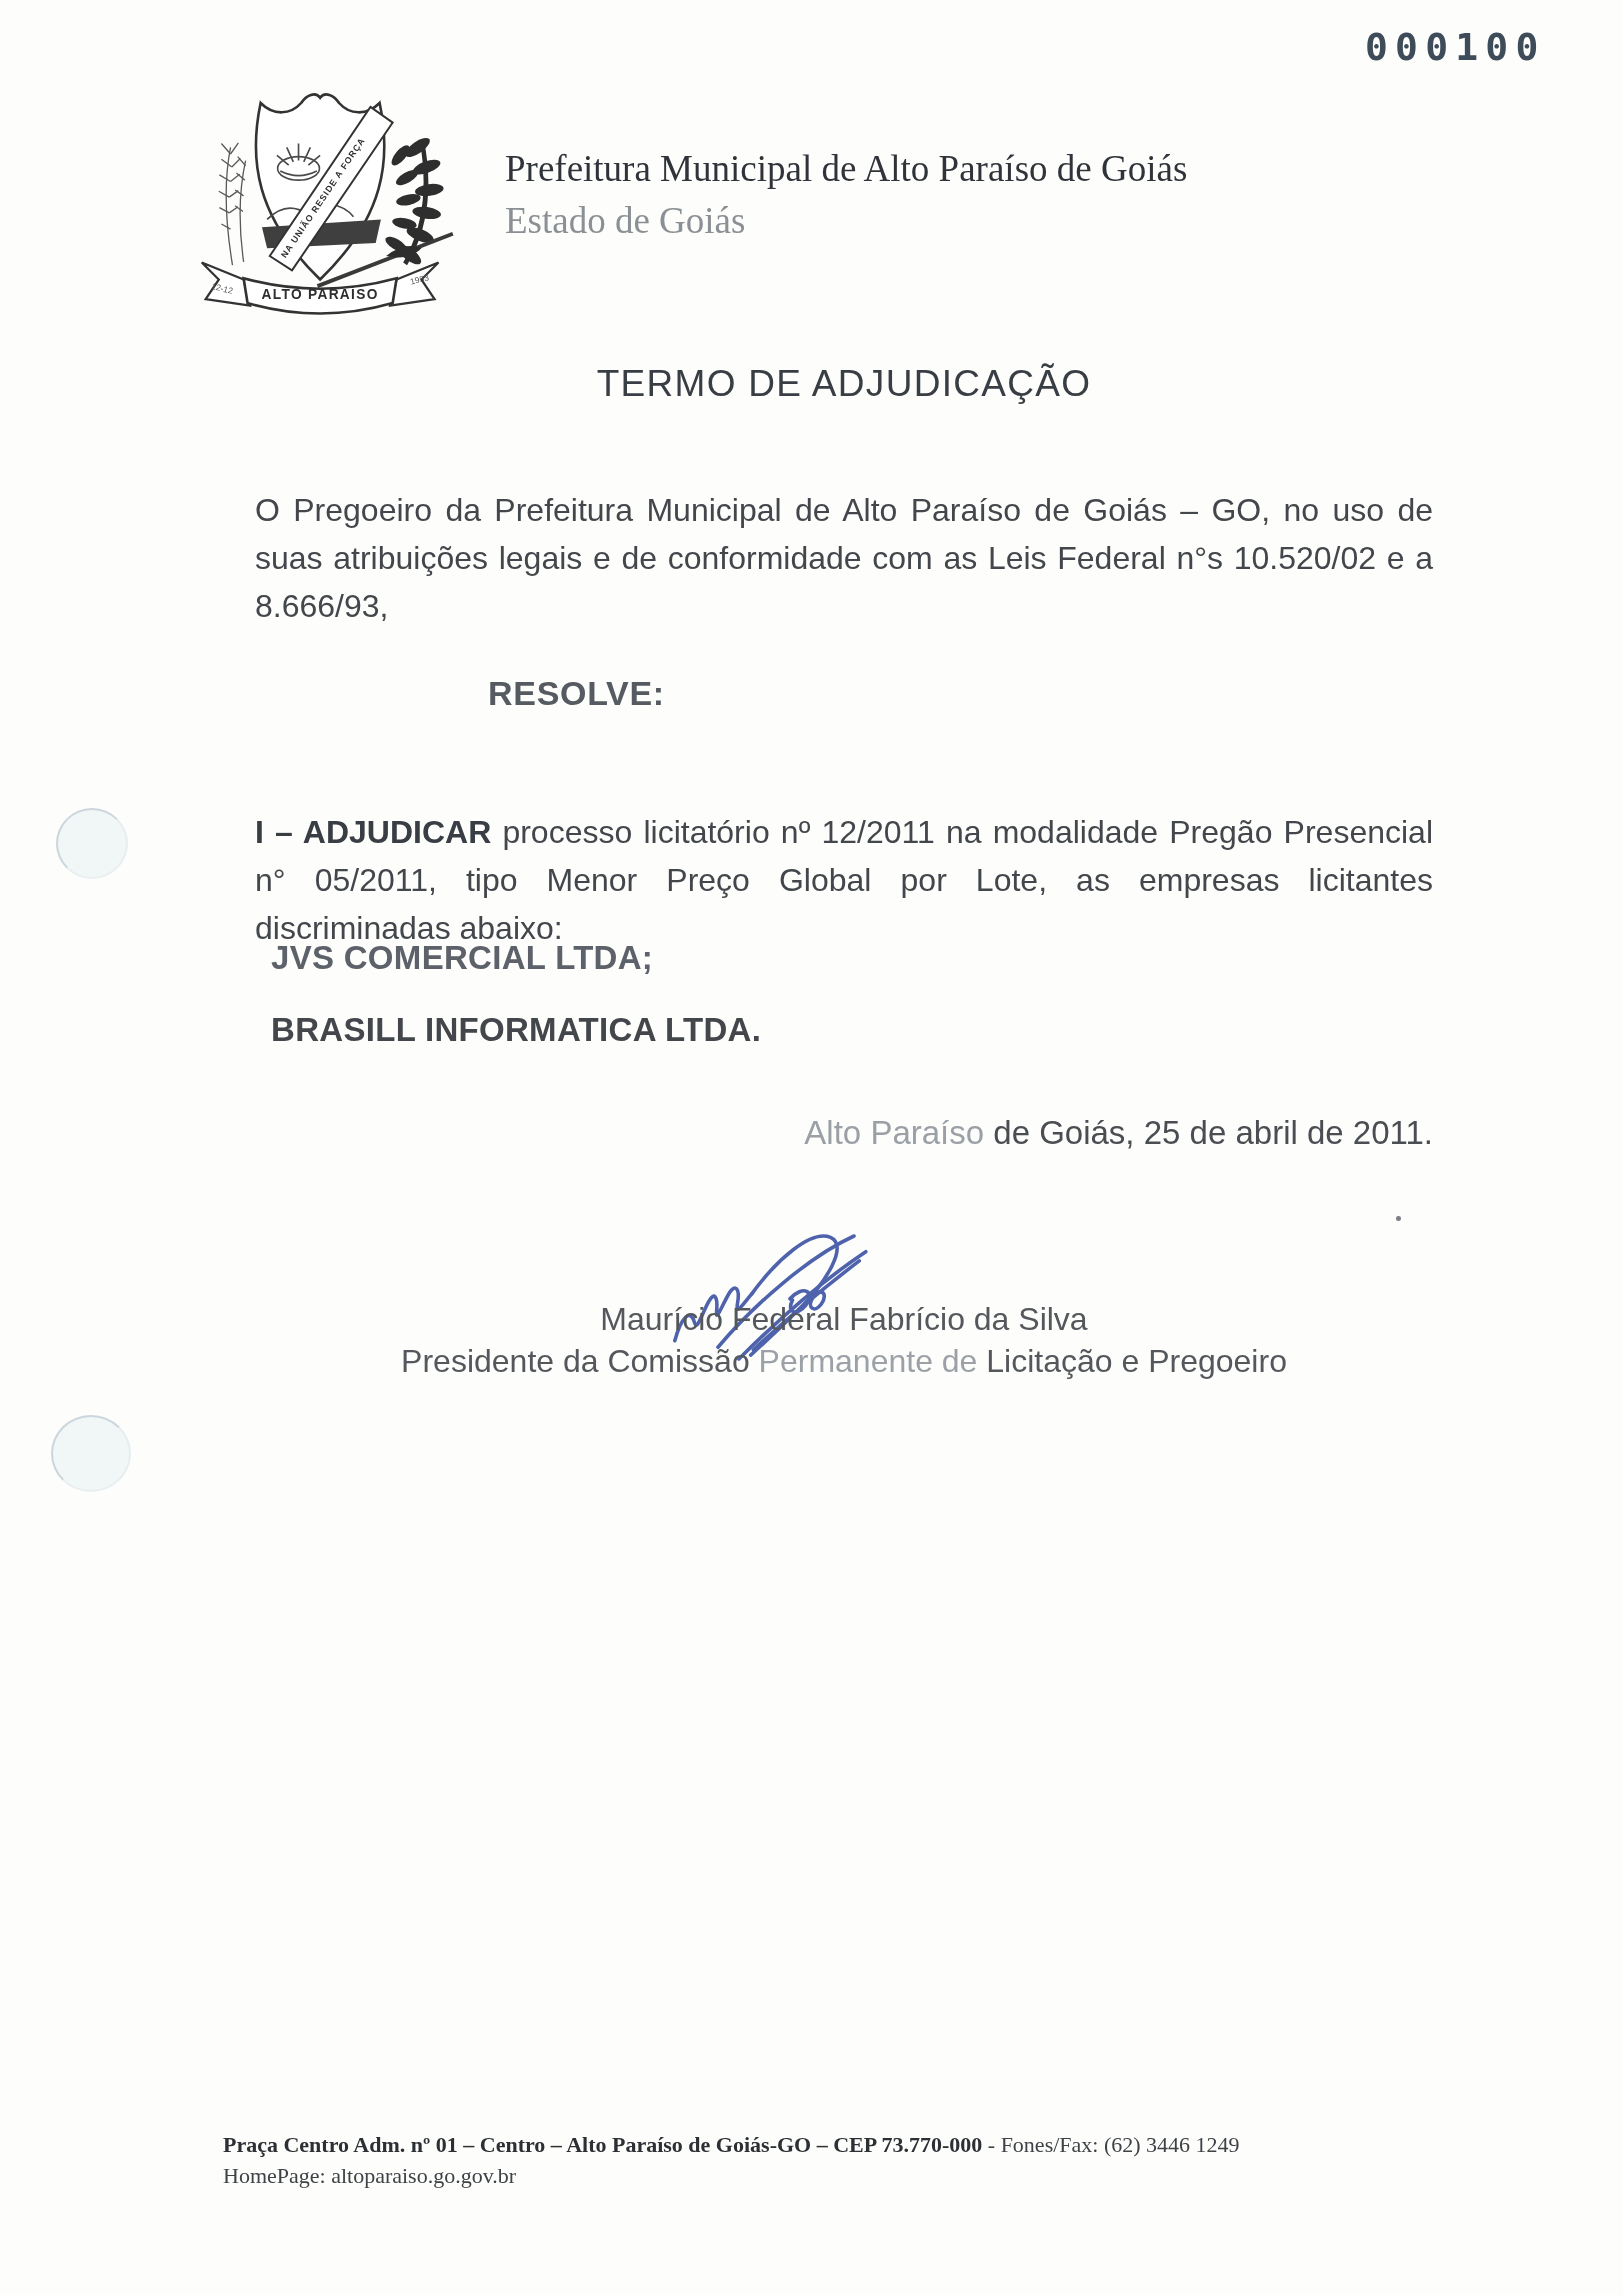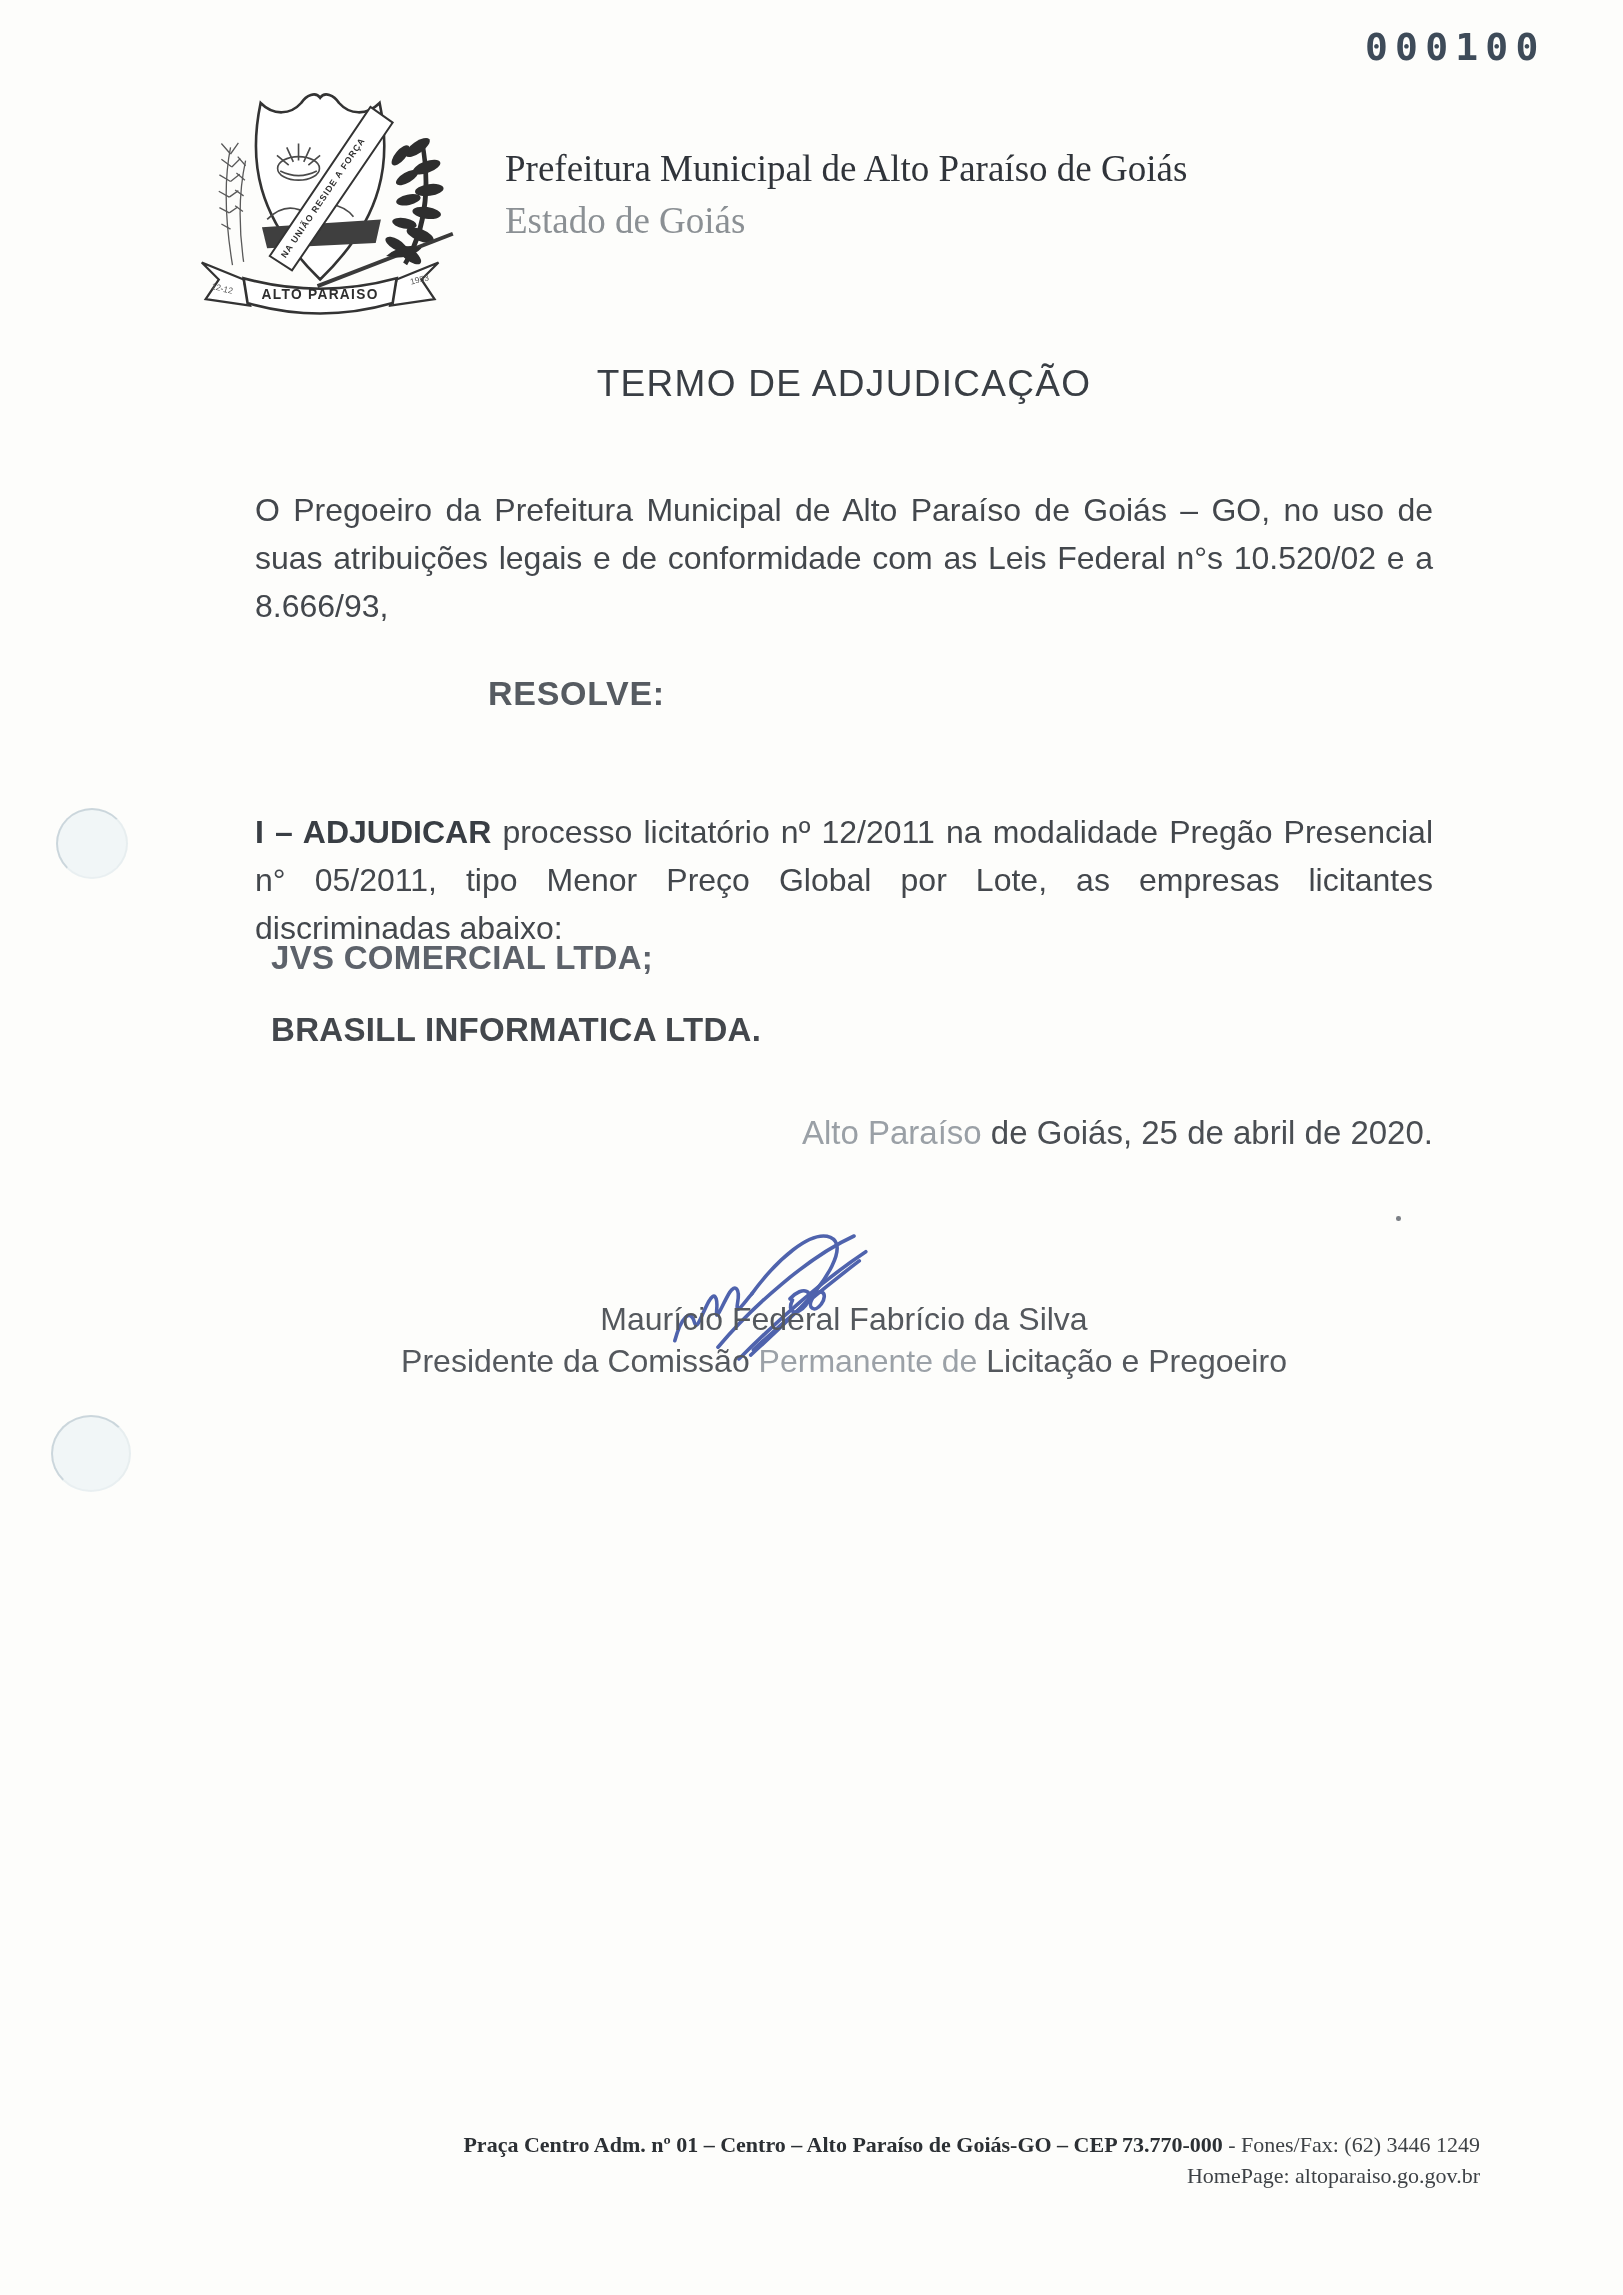--- a/index.html
+++ b/index.html
@@ -88,21 +88,21 @@
     border:2.6px solid rgba(148,168,180,.40);
     border-bottom-color:rgba(148,168,180,.08);
     border-right-color:rgba(148,168,180,.10);
     box-sizing:border-box;
   }
   .hole1{left:56px;top:808px;width:72px;height:71px;}
   .hole2{left:51px;top:1415px;width:80px;height:77px;}
   
   .footer{
     position:absolute;left:223px;top:2129px;width:1257px;
-    text-align:right;
+    text-align:left;
     font-family:"Liberation Serif",serif;
     font-size:22px;line-height:31px;color:#3e4246;
   }
   .footer .b{font-weight:bold;color:#2c3034;}
 </style>
 </head>
 <body>
 
 <div class="page">
 
@@ -170,21 +170,21 @@
 
   <div class="para p-intro">O Pregoeiro da Prefeitura Municipal de Alto Paraíso de Goiás – GO, no uso de suas atribuições legais e de conformidade com as Leis Federal n°s 10.520/02 e a 8.666/93,</div>
 
   <div class="resolve">RESOLVE:</div>
 
   <div class="para p-adj"><b>I – ADJUDICAR</b><span> processo licitatório nº 12/2011 na modalidade Pregão Presencial n° 05/2011, tipo Menor Preço Global por Lote, as empresas licitantes discriminadas abaixo:</span></div>
 
   <div class="company c1">JVS COMERCIAL LTDA;</div>
   <div class="company c2">BRASILL INFORMATICA LTDA.</div>
 
-  <div class="dateline"><span class="faded">Alto Paraíso</span><span class="rest"> de Goiás, 25 de abril de 2020.</span></div>
+  <div class="dateline"><span class="faded">Alto Paraíso</span><span class="rest"> de Goiás, 25 de abril de 2011.</span></div>
 
   <div class="dot-artifact"></div>
 
   <svg class="sig" viewBox="0 0 400 240">
     <g stroke="#4f63ad" stroke-width="5.5" fill="none" stroke-linecap="round" stroke-linejoin="round">
       <path d="M30,186 C40,150 54,136 60,158 C64,172 70,148 82,126 C90,111 96,118 94,140 C92,160 102,132 114,112 C122,99 130,106 126,128 C122,150 134,130 148,114"></path>
       <path d="M148,114 C186,62 238,16 268,28 C296,40 262,96 220,138 C194,164 166,190 146,208"></path>
       <path d="M96,196 C150,132 234,58 304,26"></path>
       <path d="M128,214 C190,152 262,90 322,50"></path>
       <path d="M150,200 C202,152 262,102 312,64"></path>

